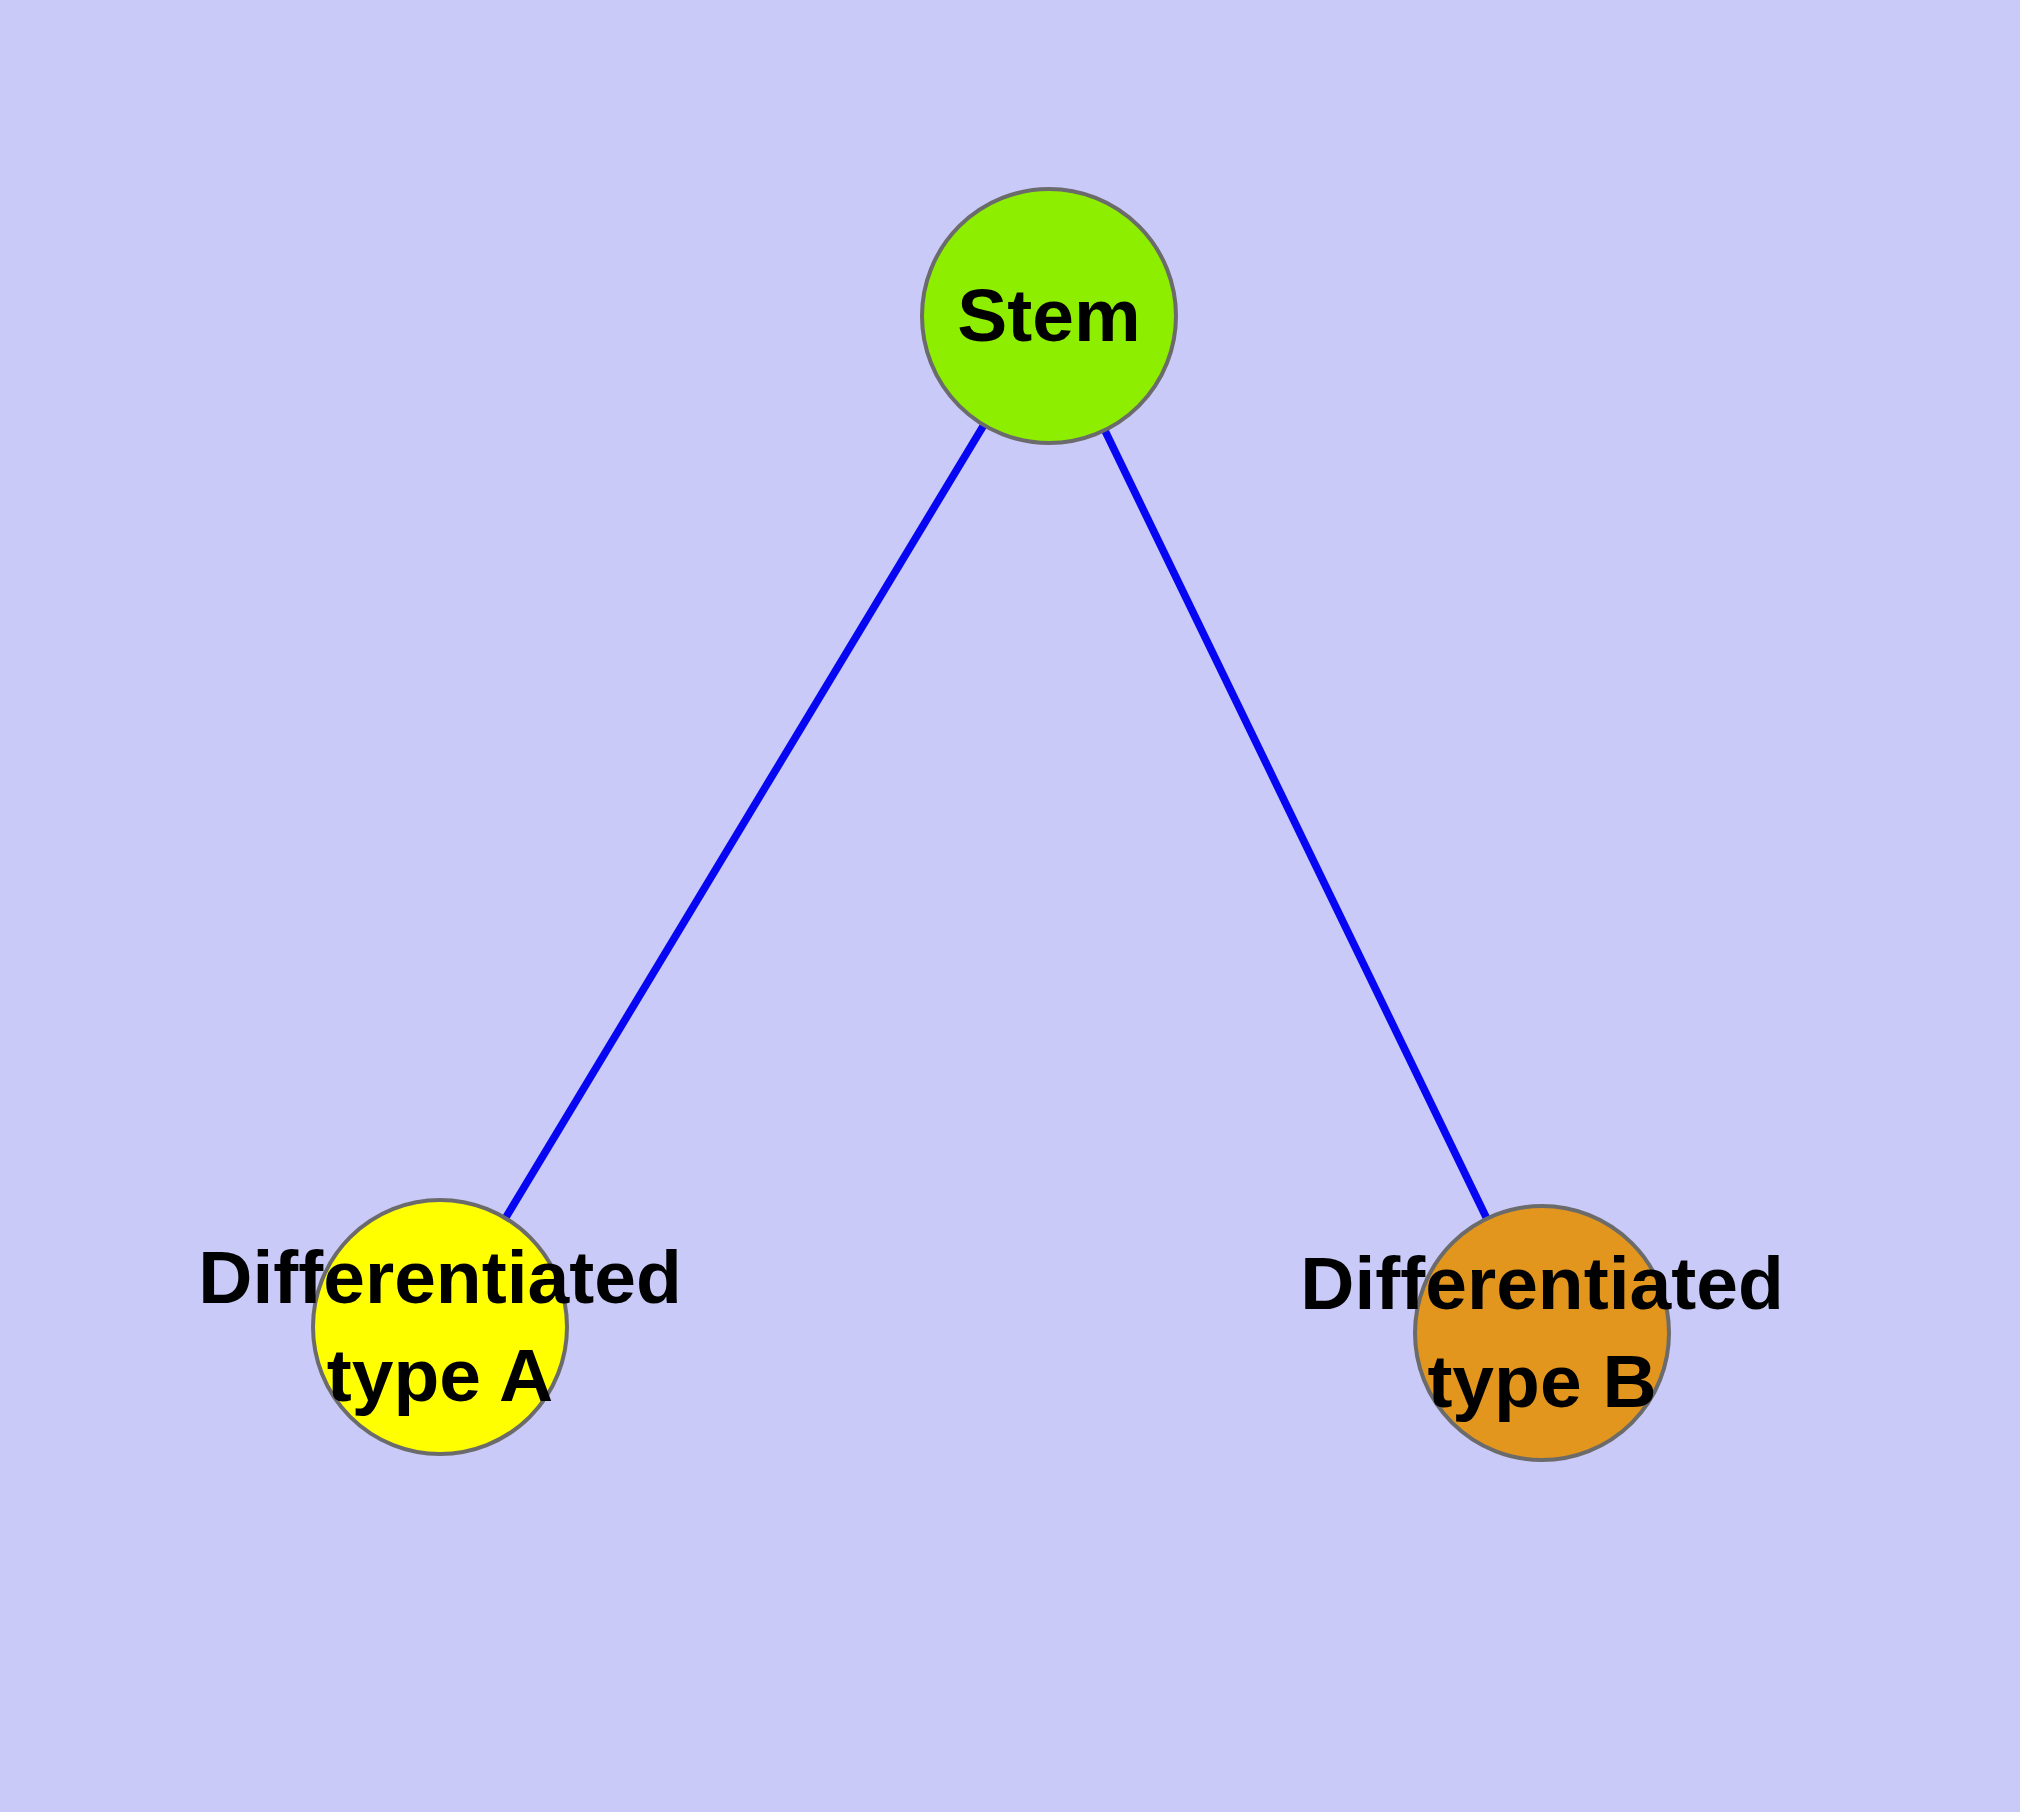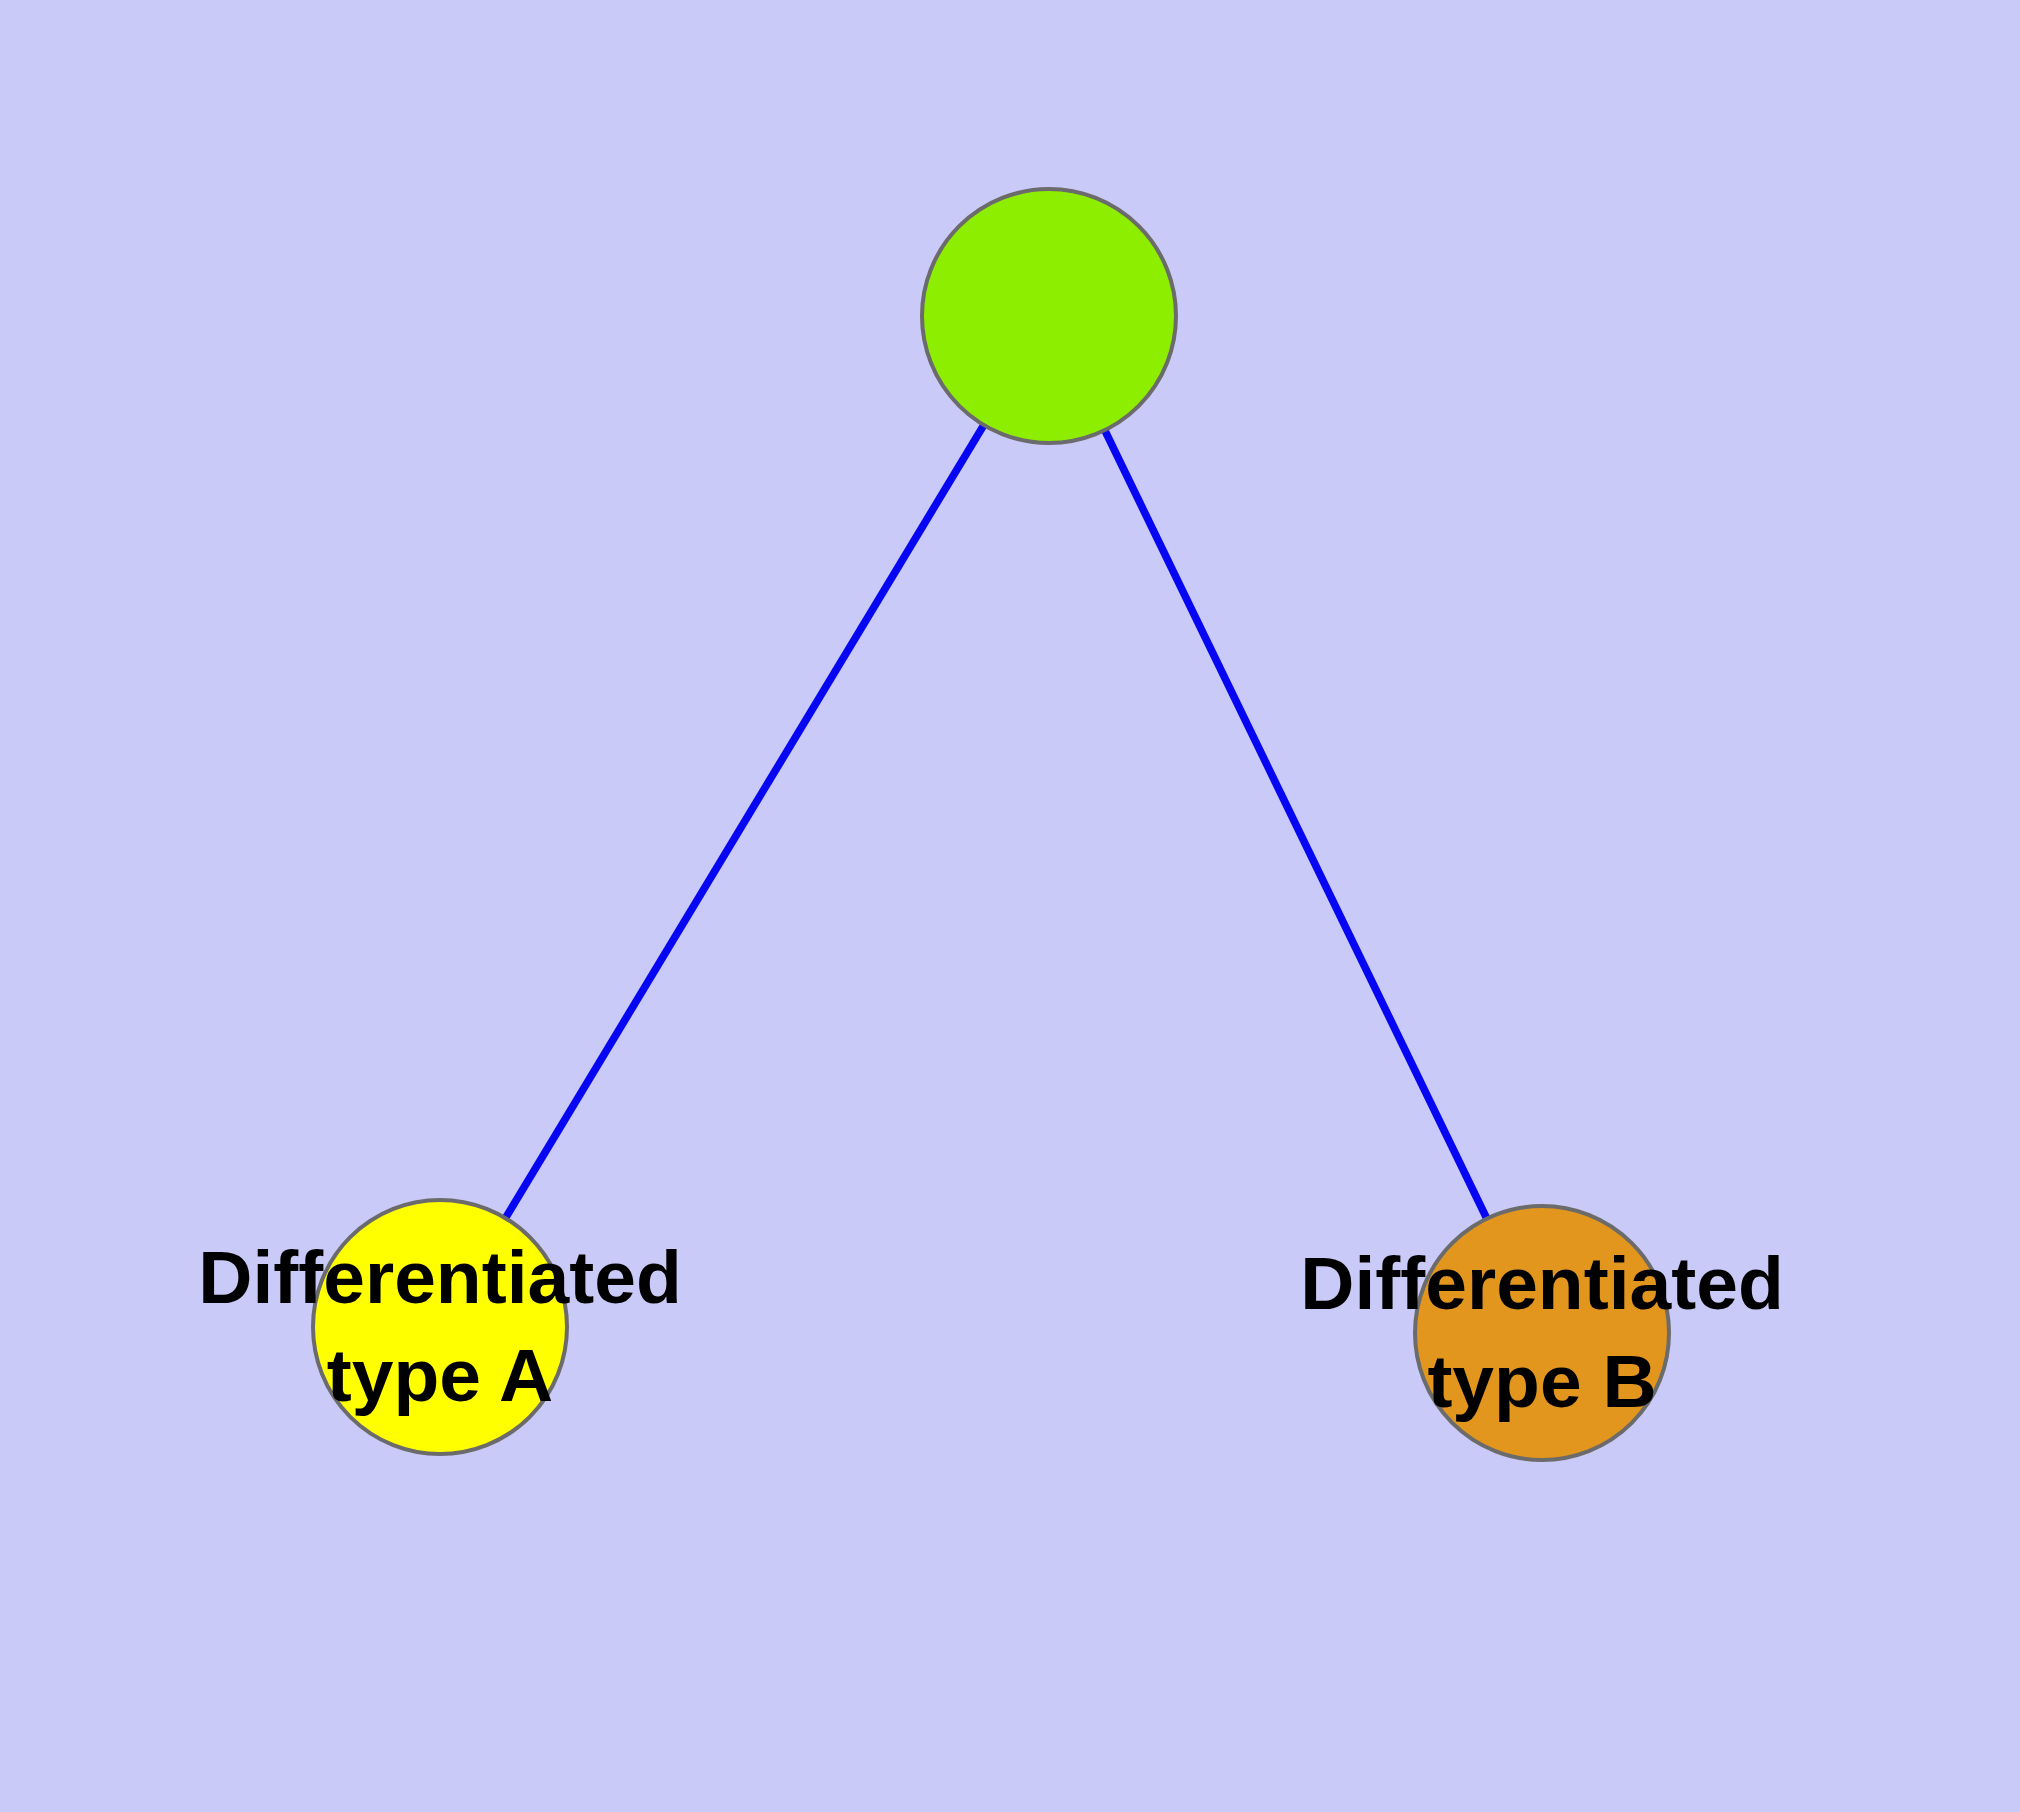--- a/index.html
+++ b/index.html
@@ -39,18 +39,19 @@
 <div id="canvas" style="width: 2021px; height: 1812px; background: rgb(202, 202, 248);">
   <svg id="edges" xmlns="http://www.w3.org/2000/svg" width="2021" height="1812" viewBox="0 0 2384 2138">
     <line x1="1238" y1="373" x2="519" y2="1565" stroke="#0606f2" stroke-width="9"></line>
     <line x1="1238" y1="373" x2="1819" y2="1572" stroke="#0606f2" stroke-width="9"></line>
   </svg>
 
   <div class="node" style="left: 920px; top: 187px; width: 258px; height: 258px; background: rgb(141, 238, 0); border-color: rgb(107, 107, 107); border-width: 4.2px;"></div>
   <div class="node" style="left: 311px; top: 1198px; width: 258px; height: 258px; background: rgb(255, 255, 0); border-color: rgb(107, 107, 107); border-width: 4.2px;"></div>
   <div class="node" style="left: 1413px; top: 1204px; width: 258px; height: 258px; background: rgb(226, 150, 30); border-color: rgb(107, 107, 107); border-width: 4.2px;"></div>
 
+  <div class="node-label" style="left: 1049px; top: 316px; color: rgb(0, 0, 0); font-size: 75px;">Stem</div>
   <div class="node-label" style="left: 440px; top: 1326px; color: rgb(0, 0, 0); font-size: 75px;">Differentiated
 type A</div>
   <div class="node-label" style="left: 1542px; top: 1332px; color: rgb(0, 0, 0); font-size: 75px;">Differentiated
 type B</div>
 </div>
 
 
 </body></html>

